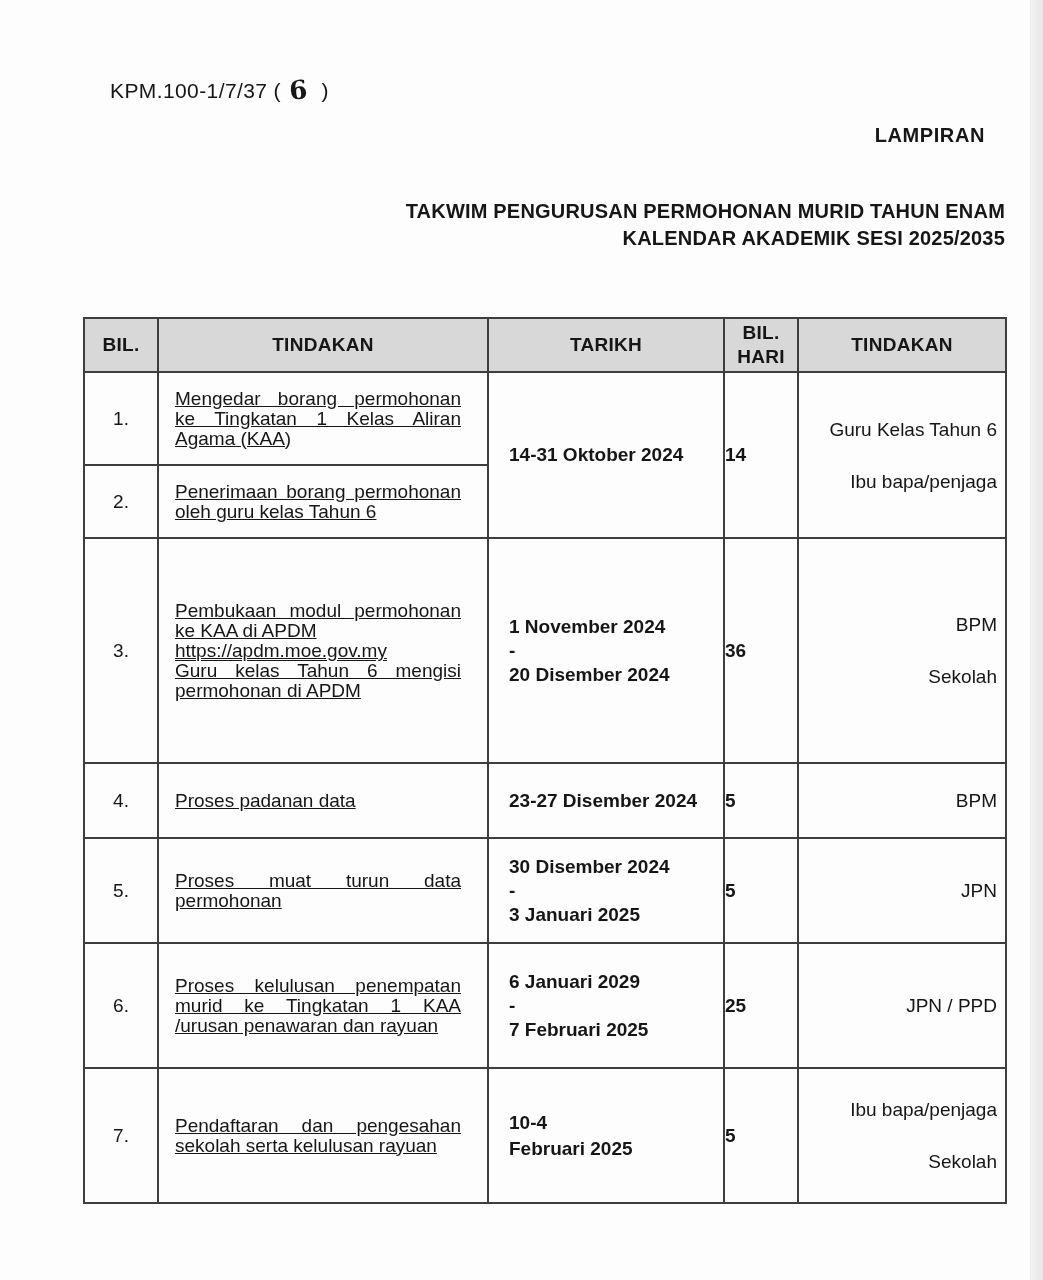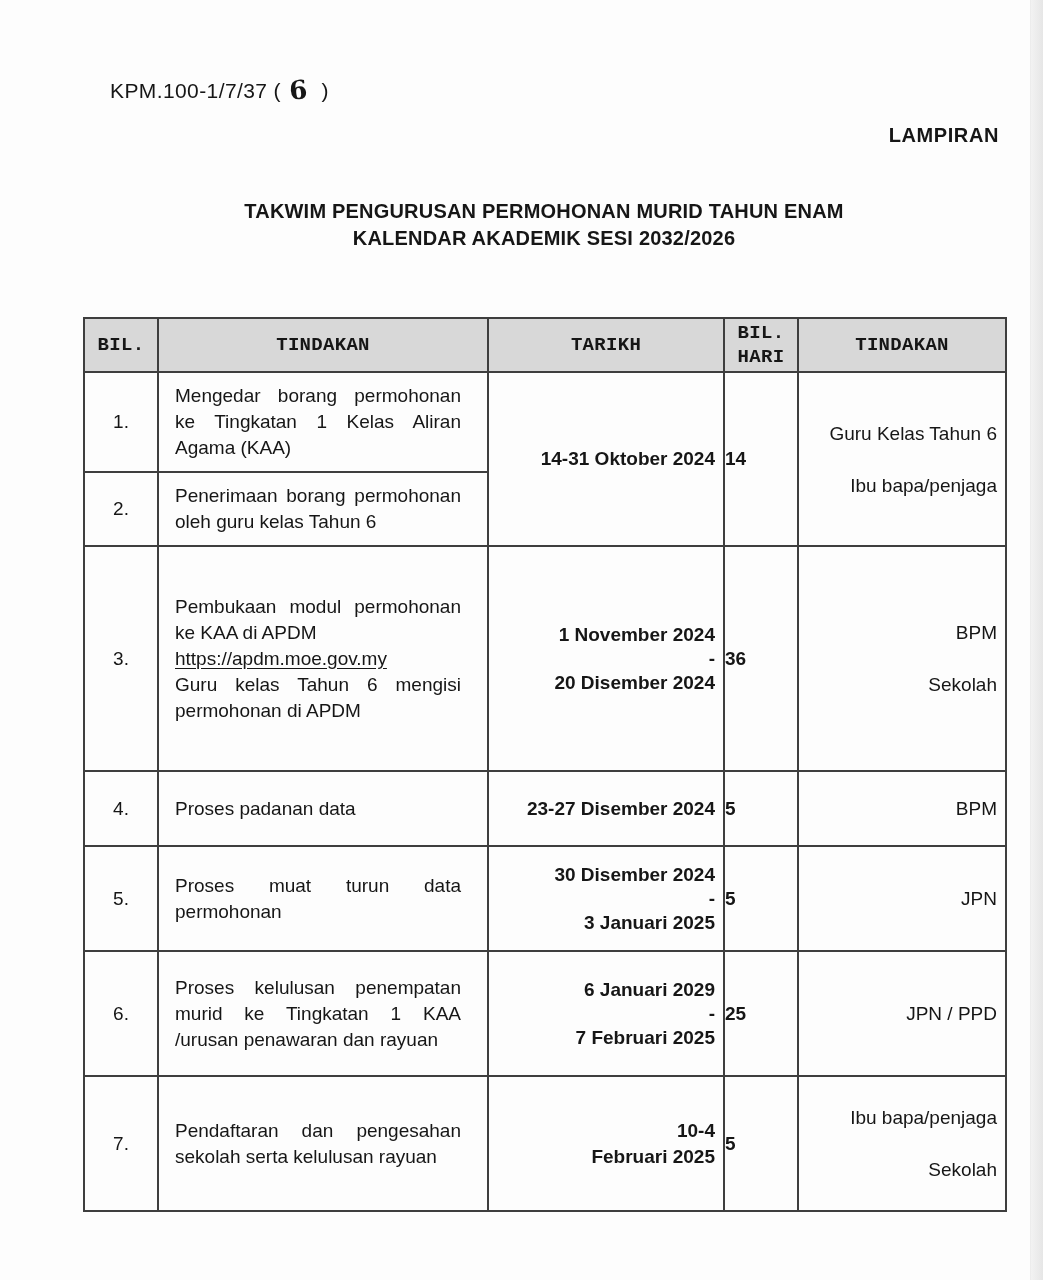--- a/index.html
+++ b/index.html
@@ -33,85 +33,86 @@
     font-family: "DejaVu Serif", serif;
     font-size: 26px;
     font-weight: 600;
     transform: rotate(-5deg) translateY(1px);
     margin: 0 10px 0 8px;
   }
   .ref-line .paren-close { margin-left: 4px; }
   .lampiran {
     position: absolute;
     top: 124px;
-    left: 97px; width: 902px;
+    left: 83px; width: 902px;
     text-align: right;
     font-size: 20px;
     font-weight: bold;
     letter-spacing: 0.6px;
   }
   .doc-title {
     position: absolute;
     top: 198px;
     left: 83px; width: 922px;
-    text-align: center;
+    text-align: right;
     font-size: 20px;
     font-weight: bold;
     line-height: 27px;
     letter-spacing: 0.2px;
   }
   .table-wrap {
     position: absolute;
     left: 83px; top: 317px;
   }
   table.schedule {
     border-collapse: collapse;
     table-layout: fixed;
     width: 922px;
   }
   table.schedule th, table.schedule td {
     border: 2px solid #3e3e3e;
     vertical-align: middle;
     font-size: 19px;
     overflow: hidden;
   }
-  tr.tr-header { height: 54px; font-family: Liberation Mono, monospace; }
+  tr.tr-header { height: 54px; }
   tr.tr-r1 { height: 93px; }
   tr.tr-r2 { height: 73px; }
   tr.tr-r3 { height: 225px; }
   tr.tr-r4 { height: 75px; }
   tr.tr-r5 { height: 105px; }
   tr.tr-r6 { height: 125px; }
   tr.tr-r7 { height: 135px; }
   th.hd {
     background: #d8d8d8;
     font-weight: bold;
     font-size: 20px;
     text-align: center;
     letter-spacing: 0.3px;
   }
   th.hd .hd-line { display: block; line-height: 24px; }
   td.c-bil { text-align: center; }
   td.c-perkara {
     text-align: justify;
     padding: 10px 26px 10px 16px;
-    line-height: 26px;
+    line-height: 20px;
+    text-decoration: underline;
   }
   td.c-perkara p { text-align: justify; }
   td.c-perkara p + p { }
   .url-link {
     text-decoration: underline;
     color: inherit;
     text-underline-offset: 3px;
   }
   td.c-tarikh {
-    text-align: right;
+    text-align: left;
     font-weight: bold;
     line-height: 26px;
-    padding: 4px 8px;
+    padding: 4px 20px;
   }
   td.c-tarikh .t-line { display: block; }
   td.c-tarikh .t-sep { display: block; line-height: 22px; }
   td.c-hari { text-align: left; font-weight: bold; }
   td.c-tindakan { text-align: right; padding: 6px 8px; line-height: 25px; }
   td.c-tindakan .act-line { display: block; }
   td.c-tindakan .act-line + .act-line { margin-top: 27px; }
 </style>
 </head>
 <body>
@@ -121,21 +122,21 @@
   <div class="scan-edge"></div>
 
   <div class="ref-line">
     <span>KPM.100-1/7/37 (</span><span class="hand-six">6</span><span class="paren-close">)</span>
   </div>
 
   <div class="lampiran">LAMPIRAN</div>
 
   <div class="doc-title">
     <div>TAKWIM PENGURUSAN PERMOHONAN MURID TAHUN ENAM</div>
-    <div>KALENDAR AKADEMIK SESI 2032/2026</div>
+    <div>KALENDAR AKADEMIK SESI 2025/2035</div>
   </div>
 
   <div class="table-wrap">
     <table class="schedule">
       <colgroup>
         <col style="width:74px">
         <col style="width:330px">
         <col style="width:236px">
         <col style="width:74px">
         <col style="width:208px">

